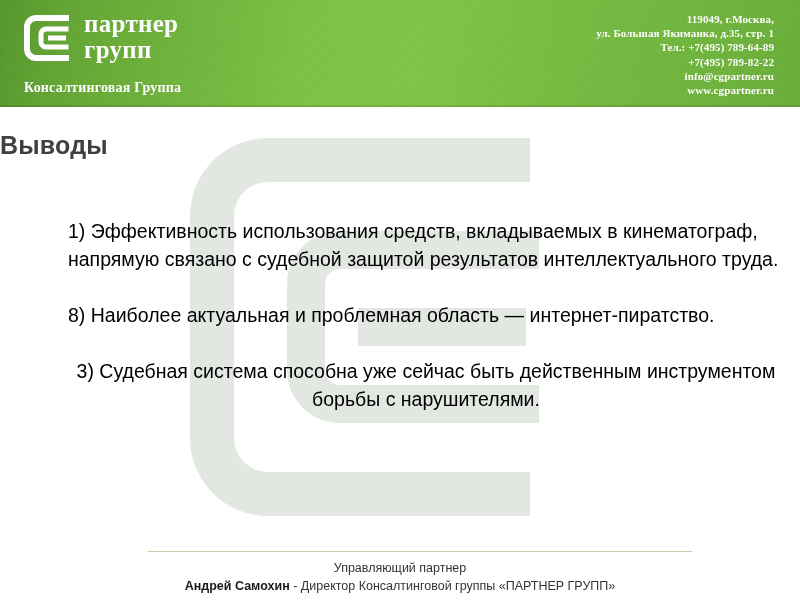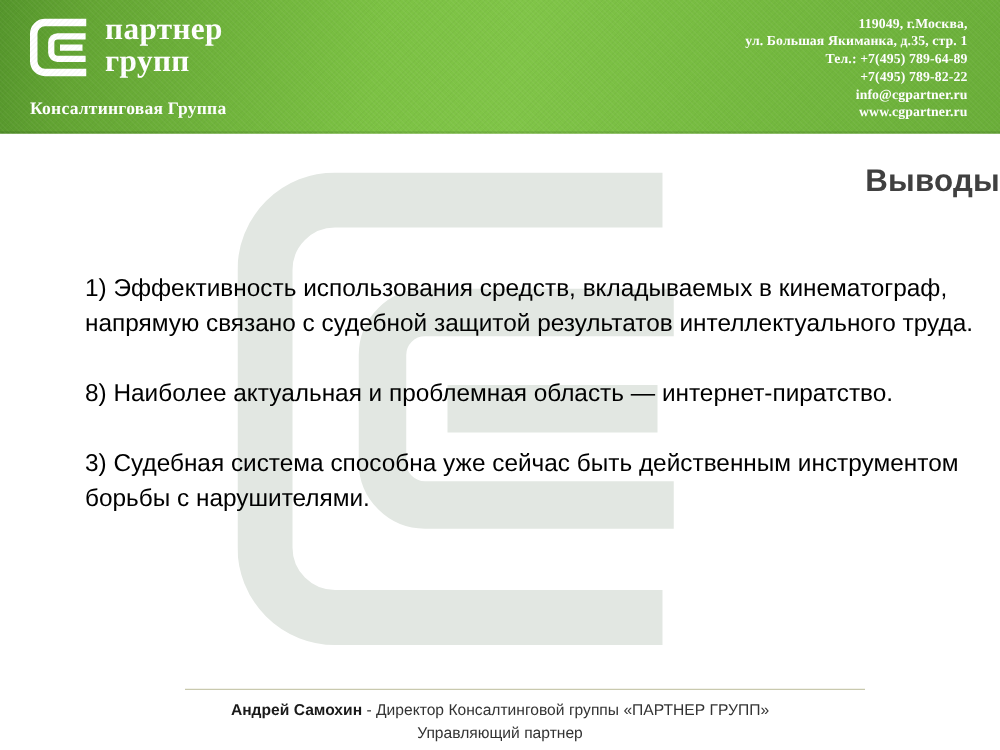--- a/index.html
+++ b/index.html
@@ -120,40 +120,40 @@
     opacity: 1;
     pointer-events: none;
   }
 
   
   .slide-title {
     position: absolute;
     left: 0;
     top: 131px;
     width: 800px;
-    text-align: right;
+    text-align: left;
     font-size: 25px;
     font-weight: bold;
     color: #404040;
     letter-spacing: 0.2px;
   }
 
   .body-copy {
     position: absolute;
     left: 68px;
     top: 200px;
     width: 716px;
     font-size: 19.5px;
     line-height: 28px;
     color: #000000;
   }
   .body-copy p {
     margin: 17px 0 28px 0;
   }
-  .body-copy p:last-child { margin-bottom: 0; }
+  .body-copy p:last-child { margin-bottom: 0; text-align: center; }
 
   
   .footer-rule {
     position: absolute;
     left: 148px;
     top: 551px;
     width: 544px;
     height: 1px;
     background: #c9c9ae;
   }
@@ -214,17 +214,17 @@
   <div class="slide-title">Выводы</div>
 
   <div class="body-copy">
     <p>1) Эффективность использования средств, вкладываемых в кинематограф, напрямую связано с судебной защитой результатов интеллектуального труда.</p>
     <p>8) Наиболее актуальная и проблемная область — интернет-пиратство.</p>
     <p>3) Судебная система способна уже сейчас быть действенным инструментом борьбы с нарушителями.</p>
   </div>
 
   <div class="footer-rule"></div>
   <div class="footer">
+    <div class="footer-line">Управляющий партнер</div>
     <div class="footer-line"><b>Андрей Самохин</b><span> - Директор Консалтинговой группы «ПАРТНЕР ГРУПП»</span></div>
-    <div class="footer-line">Управляющий партнер</div>
   </div>
 
 </div>
 
 </body></html>

